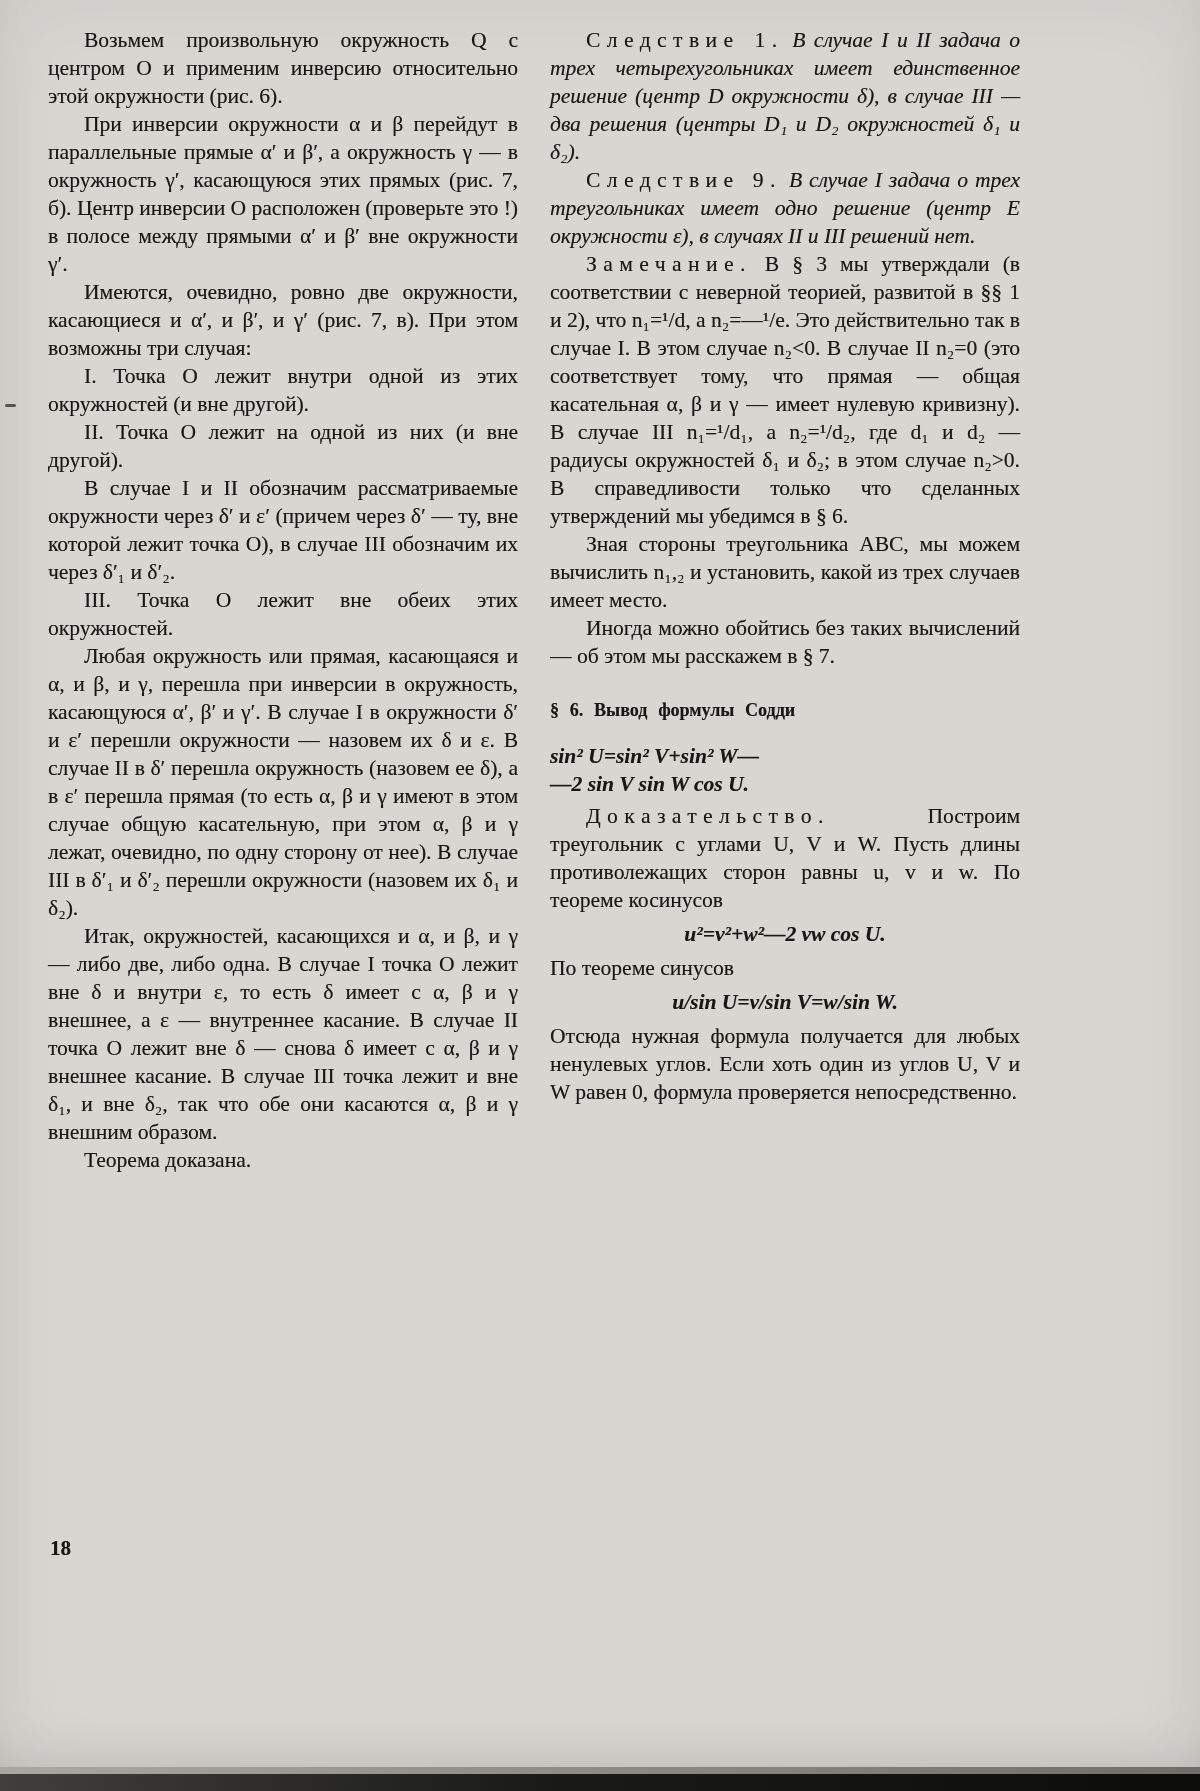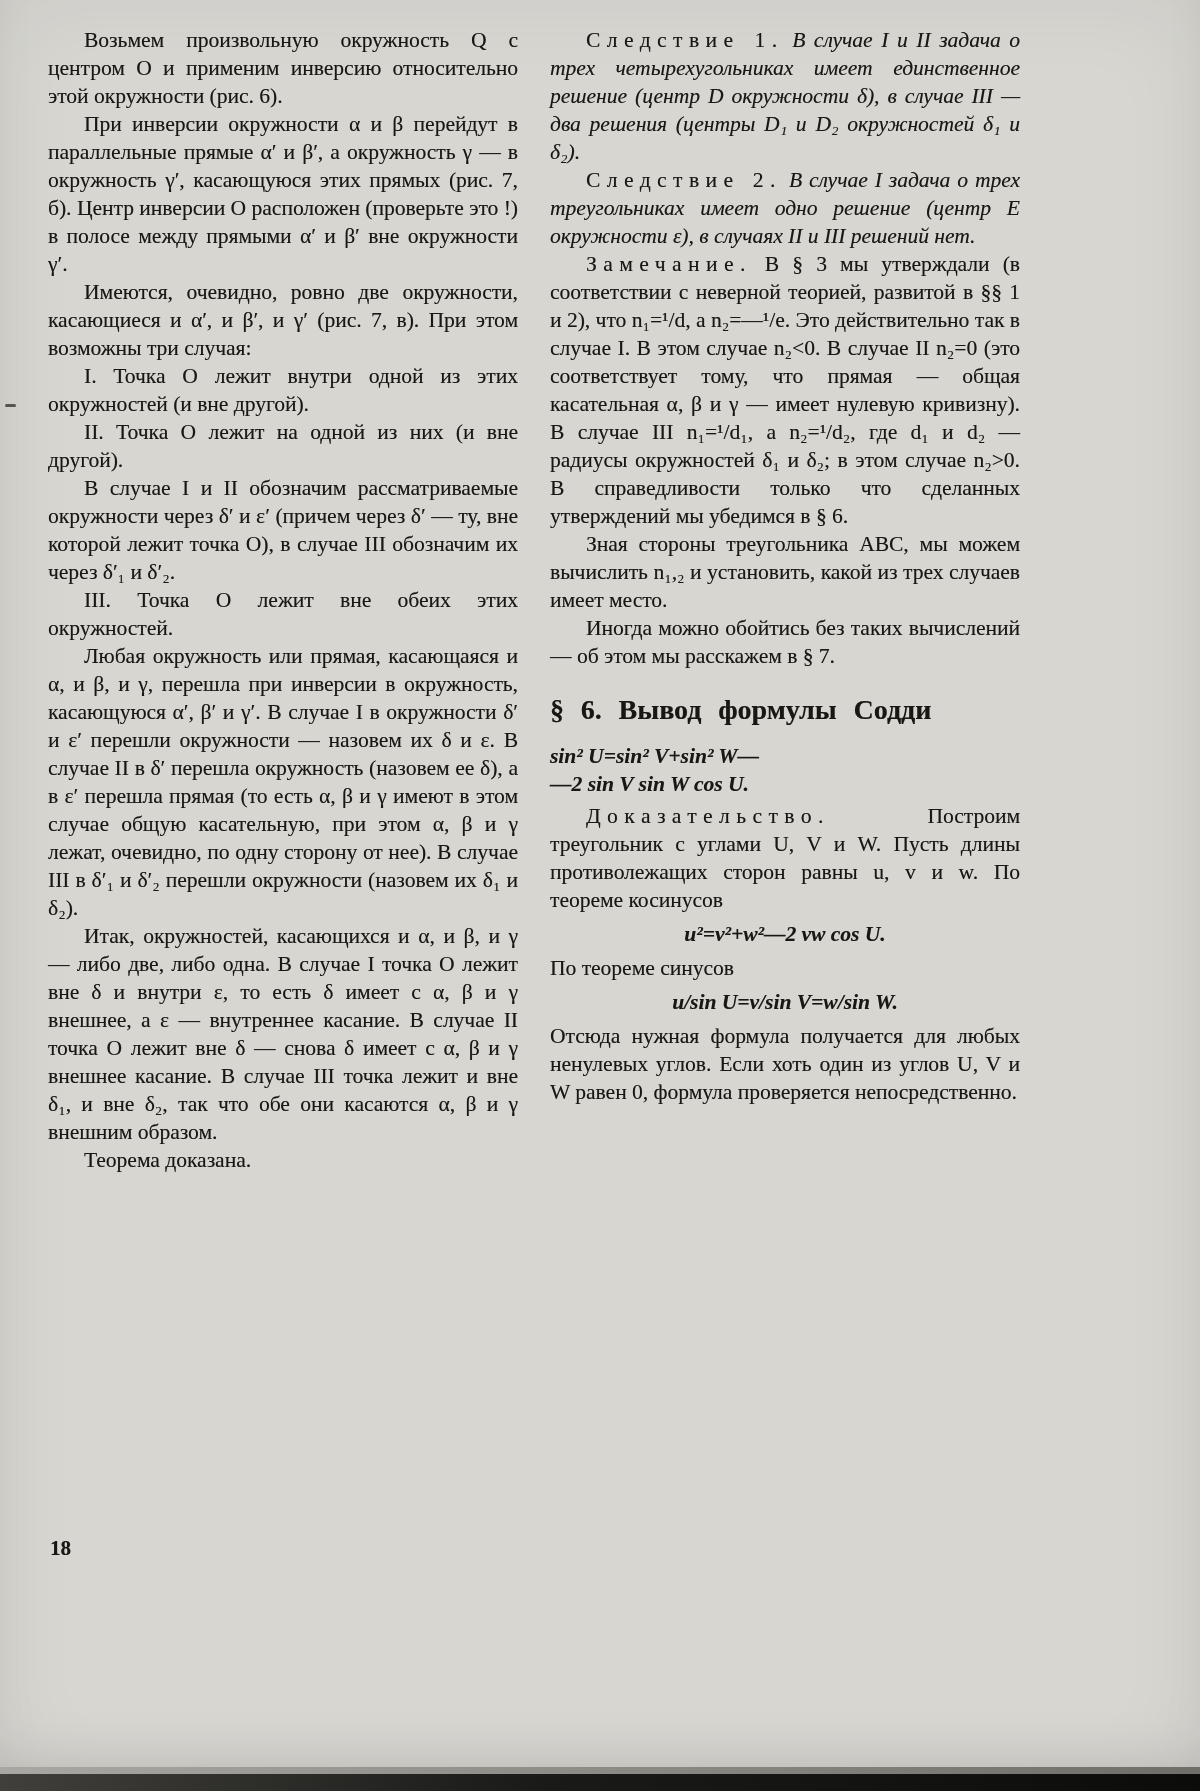--- a/index.html
+++ b/index.html
@@ -43,21 +43,21 @@
     letter-spacing: 0.30em;
   }
   .corollary-text {
     font-style: italic;
   }
   .plain {
     font-style: normal;
   }
   .section-heading {
     margin: 26px 0 18px 0;
-    font-size: 28px;
+    font-size: 18px;
     font-weight: bold;
     word-spacing: 0.35em;
     text-align: left;
     text-indent: 0;
   }
   .formula {
     margin: 4px 0;
     font-style: italic;
     text-align: left;
     text-indent: 0;
@@ -123,21 +123,21 @@
       <p class="para indent">II. Точка O лежит на одной из них (и вне другой).</p>
       <p class="para indent">В случае I и II обозначим рассматриваемые окружности через δ′ и ε′ (причем через δ′ — ту, вне которой лежит точка O), в случае III обозначим их через δ′₁ и δ′₂.</p>
       <p class="para indent">III. Точка O лежит вне обеих этих окружностей.</p>
       <p class="para indent">Любая окружность или прямая, касающаяся и α, и β, и γ, перешла при инверсии в окружность, касающуюся α′, β′ и γ′. В случае I в окружности δ′ и ε′ перешли окружности — назовем их δ и ε. В случае II в δ′ перешла окружность (назовем ее δ), а в ε′ перешла прямая (то есть α, β и γ имеют в этом случае общую касательную, при этом α, β и γ лежат, очевидно, по одну сторону от нее). В случае III в δ′₁ и δ′₂ перешли окружности (назовем их δ₁ и δ₂).</p>
       <p class="para indent">Итак, окружностей, касающихся и α, и β, и γ — либо две, либо одна. В случае I точка O лежит вне δ и внутри ε, то есть δ имеет с α, β и γ внешнее, а ε — внутреннее касание. В случае II точка O лежит вне δ — снова δ имеет с α, β и γ внешнее касание. В случае III точка лежит и вне δ₁, и вне δ₂, так что обе они касаются α, β и γ внешним образом.</p>
       <p class="para indent">Теорема доказана.</p>
     </div>
 
     <div class="col">
       <p class="para indent"><span class="lead-spaced">Следствие 1.</span> <span class="corollary-text">В случае I и II задача о трех четырехугольниках имеет единственное решение (центр D окружности δ), в случае III — два решения (центры D₁ и D₂ окружностей δ₁ и δ₂).</span></p>
-      <p class="para indent"><span class="lead-spaced">Следствие 2.</span> <span class="corollary-text">В случае I задача о трех треугольниках имеет одно решение (центр E окружности ε), в случаях II и III решений нет.</span></p>
+      <p class="para indent"><span class="lead-spaced">Следствие 9.</span> <span class="corollary-text">В случае I задача о трех треугольниках имеет одно решение (центр E окружности ε), в случаях II и III решений нет.</span></p>
       <p class="para indent"><span class="lead-spaced">Замечание.</span> <span class="plain">В § 3 мы утверждали (в соответствии с неверной теорией, развитой в §§ 1 и 2), что n₁=¹/d, а n₂=—¹/e. Это действительно так в случае I. В этом случае n₂&lt;0. В случае II n₂=0 (это соответствует тому, что прямая — общая касательная α, β и γ — имеет нулевую кривизну). В случае III n₁=¹/d₁, а n₂=¹/d₂, где d₁ и d₂ — радиусы окружностей δ₁ и δ₂; в этом случае n₂&gt;0. В справедливости только что сделанных утверждений мы убедимся в § 6.</span></p>
       <p class="para indent">Зная стороны треугольника ABC, мы можем вычислить n₁,₂ и установить, какой из трех случаев имеет место.</p>
       <p class="para indent">Иногда можно обойтись без таких вычислений — об этом мы расскажем в § 7.</p>
       <h3 class="section-heading">§ 6. Вывод формулы Содди</h3>
       <div class="formula">
         <div class="f-line">sin² U=sin² V+sin² W—</div>
         <div class="f-line f-right">—2 sin V sin W cos U.</div>
       </div>
       <p class="para indent"><span class="lead-spaced">Доказательство.</span> <span class="plain">Построим треугольник с углами U, V и W. Пусть длины противолежащих сторон равны u, v и w. По теореме косинусов</span></p>
       <div class="formula f-center">u²=v²+w²—2 vw cos U.</div>

